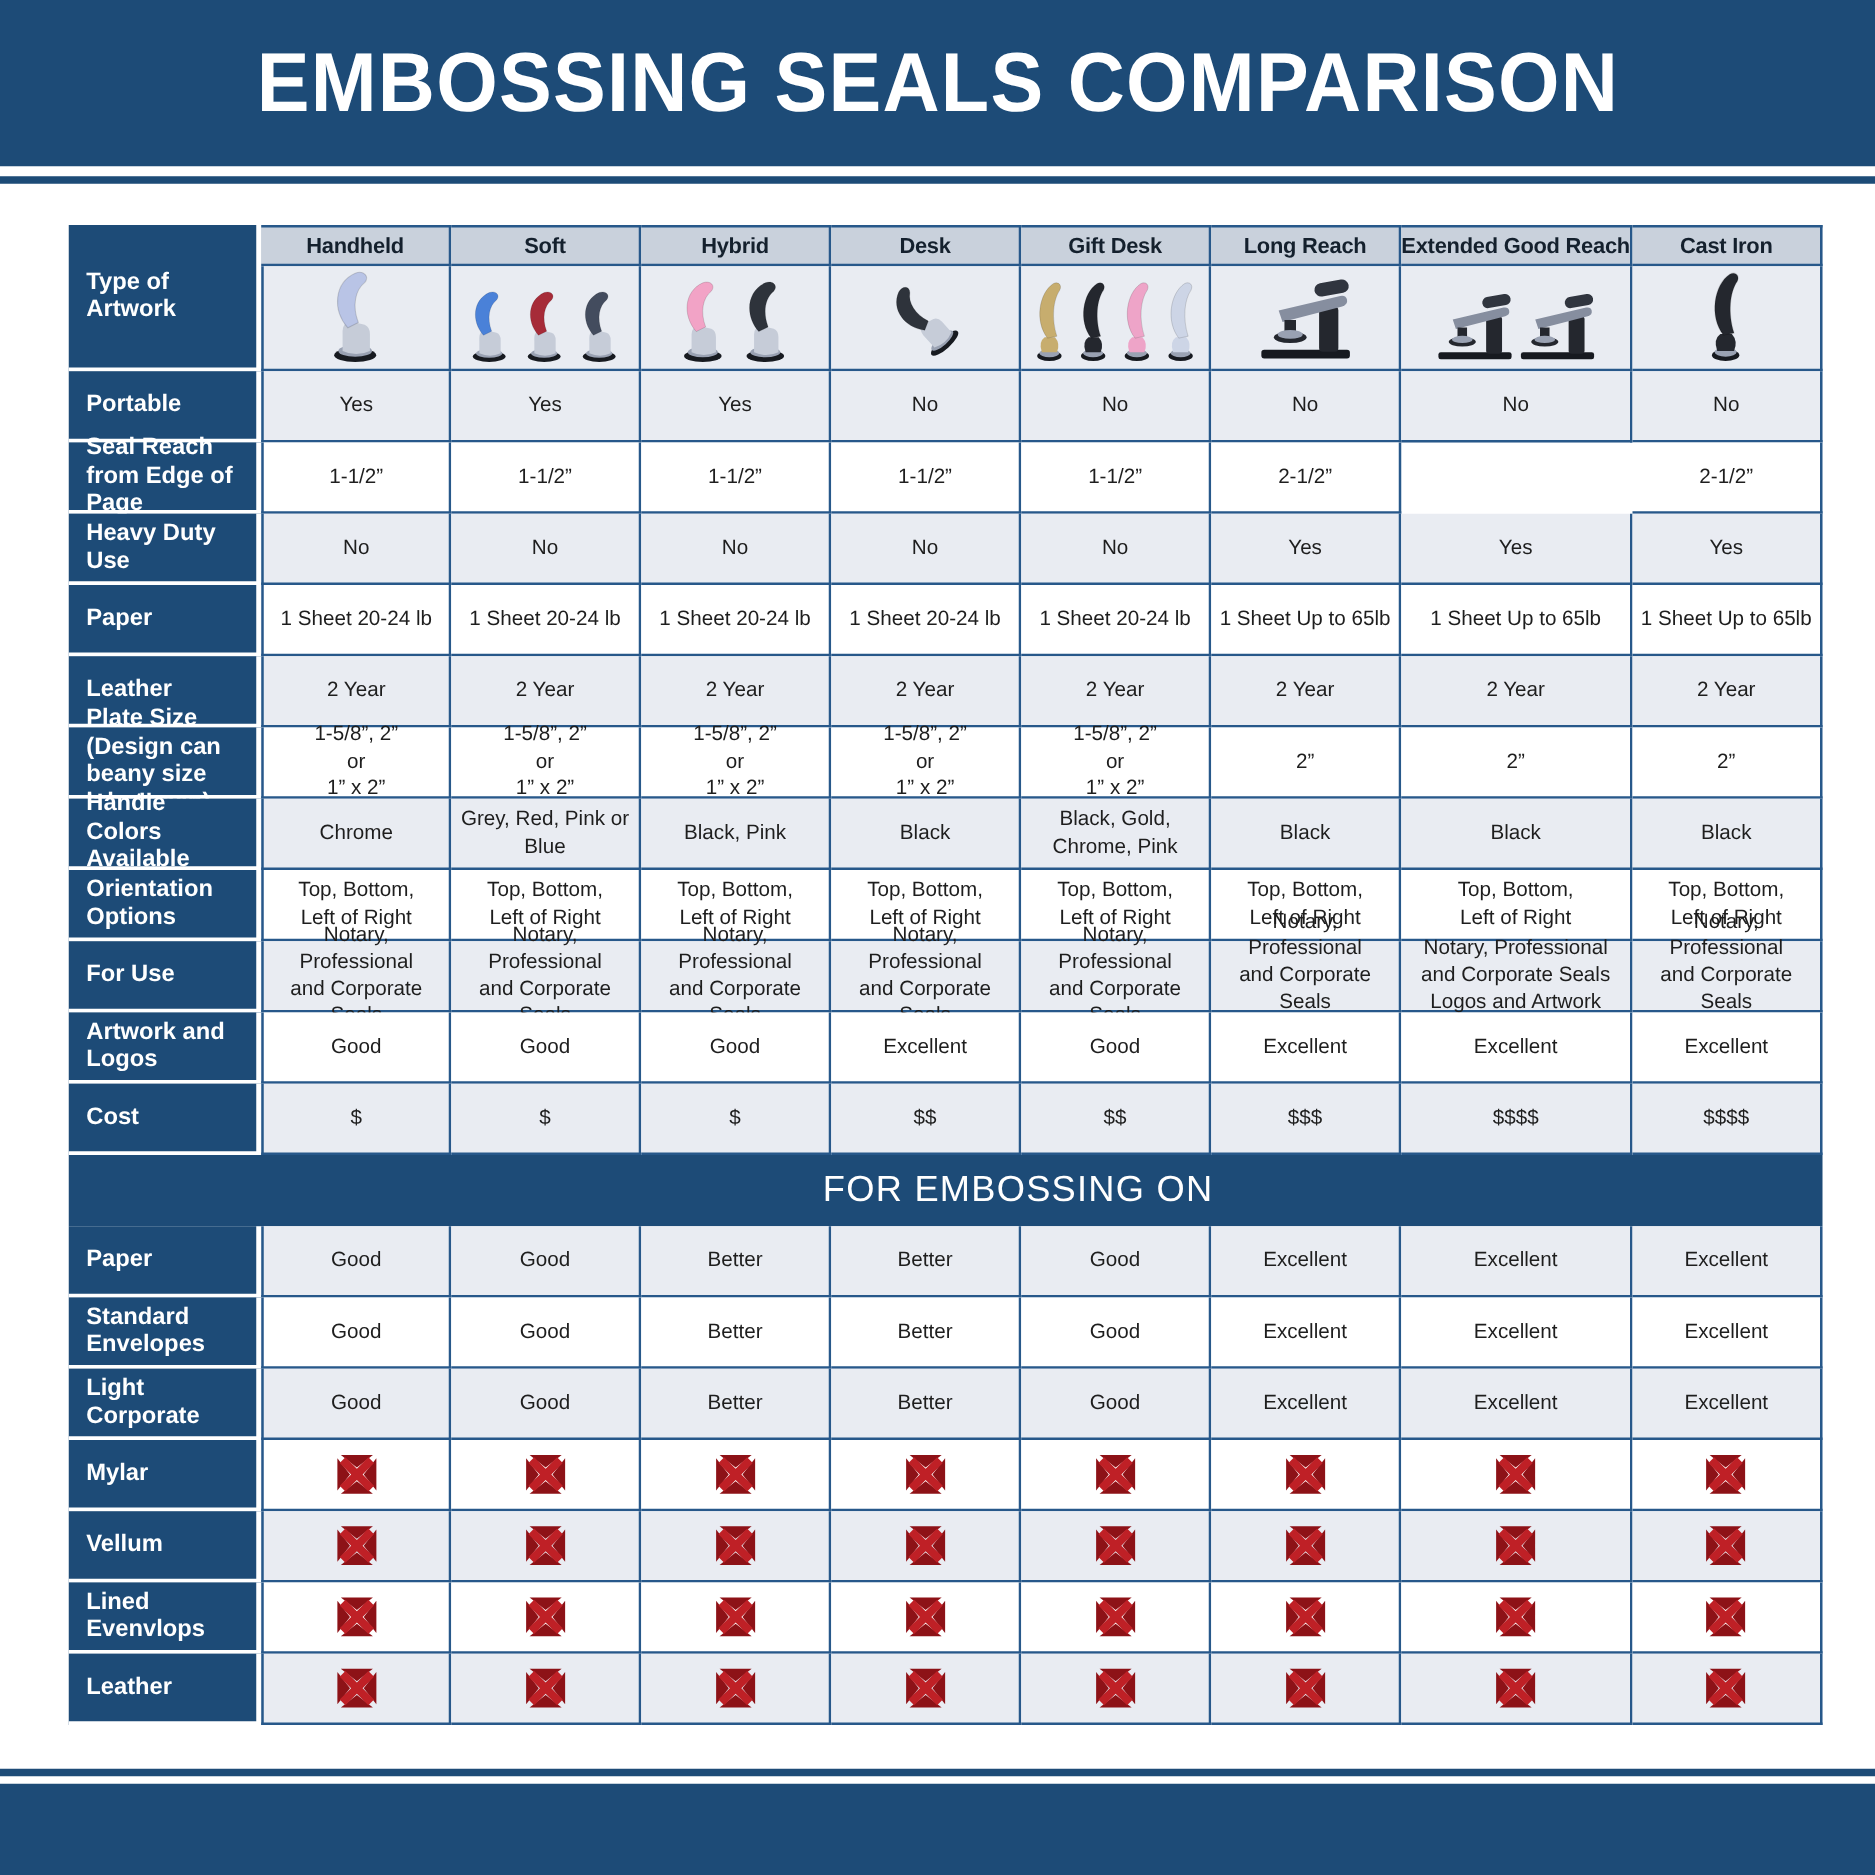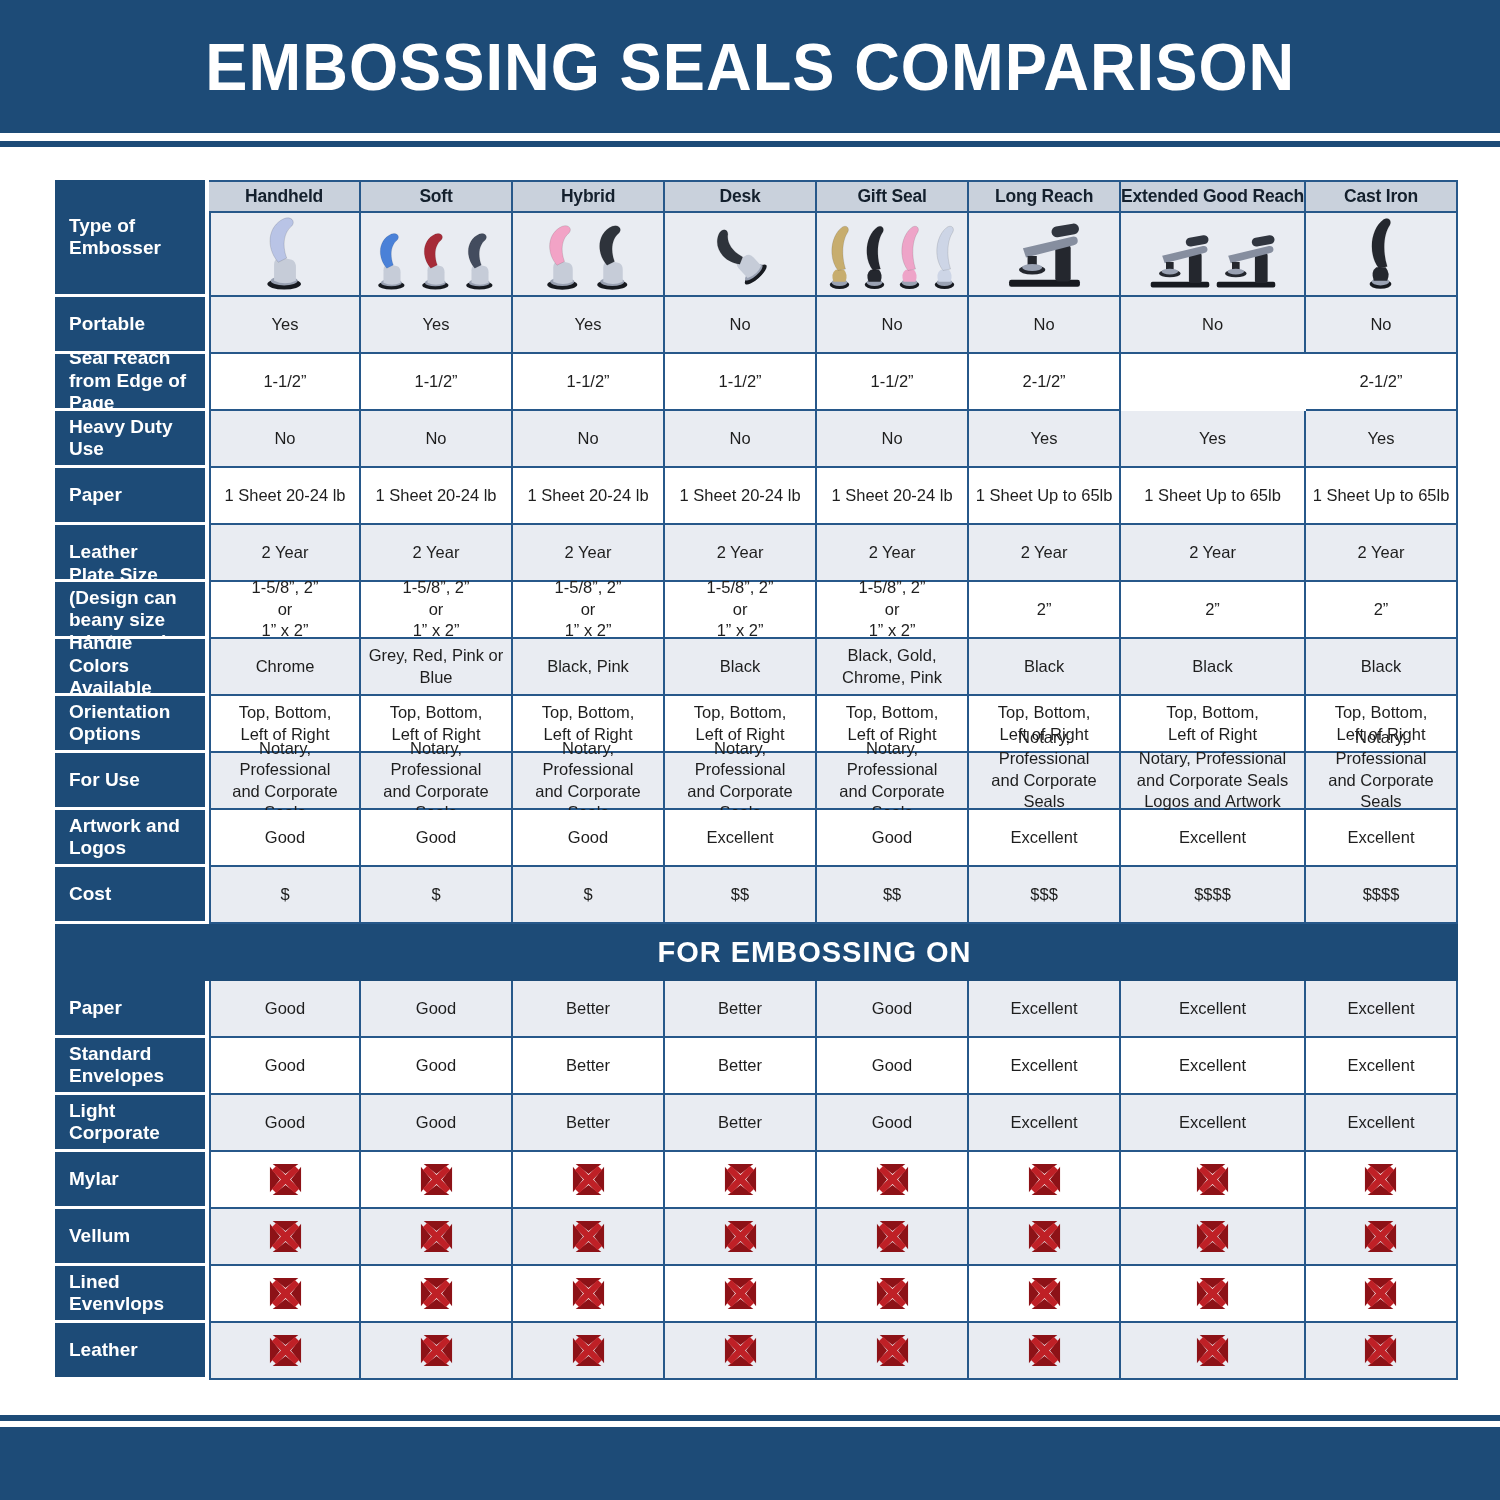--- a/index.html
+++ b/index.html
@@ -43,45 +43,45 @@
   .data-cell{
     display:flex;align-items:center;justify-content:center;text-align:center;
     font-size:16.5px;color:#1e1e1e;line-height:1.3;white-space:pre-line;
     padding:2px 5px;box-sizing:border-box;
     border-right:2px solid var(--border);border-bottom:2px solid var(--border);
     background:#ffffff;
   }
   .shade{background:var(--shade);}
   .first{border-left:2px solid var(--border);}
   .banner{
-    grid-column:1 / -1;background:var(--dark);color:#ffffff;font-weight:bold;
+    grid-column:1 / -1;background:var(--dark);color:#ffffff;font-weight:normal;
     font-size:29px;letter-spacing:1px;display:flex;align-items:center;justify-content:center;
     padding-left:116px;box-sizing:border-box;
   }
   .emb{display:block;}
   .desk-rot{transform:rotate(-42deg) translate(2px,-4px);transform-origin:center;}
   .x-wrap{display:flex;align-items:center;justify-content:center;}
   .bottom-rule{position:absolute;top:1415px;left:0;right:0;height:6px;background:var(--dark);}
   .footer-bar{position:absolute;top:1427px;left:0;right:0;bottom:0;background:var(--dark);}
 </style>
 </head>
 <body style="--dark: #1d4b77; --border: #27588a; --headfill: #c9d1dc; --shade: #e9ecf2;">
 
 <div class="title-bar">
   <span>EMBOSSING SEALS COMPARISON</span>
 </div>
 <div class="top-rule"></div>
 
 <div class="grid" id="grid">
-    <div class="left-head" style="grid-column:1;grid-row:1/3">Type of Embosser</div>
+    <div class="left-head" style="grid-column:1;grid-row:1/3">Type of Artwork</div>
     <div class="col-head" style="grid-column:2;grid-row:1">Handheld</div>
     <div class="col-head" style="grid-column:3;grid-row:1">Soft</div>
     <div class="col-head" style="grid-column:4;grid-row:1">Hybrid</div>
     <div class="col-head" style="grid-column:5;grid-row:1">Desk</div>
-    <div class="col-head" style="grid-column:6;grid-row:1">Gift Seal</div>
+    <div class="col-head" style="grid-column:6;grid-row:1">Gift Desk</div>
     <div class="col-head" style="grid-column:7;grid-row:1">Long Reach</div>
     <div class="col-head" style="grid-column:8;grid-row:1">Extended Good Reach</div>
     <div class="col-head" style="grid-column:9;grid-row:1">Cast Iron</div>
     <div class="img-cell first" style="grid-column:2;grid-row:2">
       <svg class="emb" viewBox="0 0 64 88" width="54" height="74">
   <ellipse cx="31" cy="81" rx="20" ry="6.5" fill="#171a20"></ellipse>
   <ellipse cx="31" cy="77" rx="16" ry="5.5" fill="#99a1b2"></ellipse>
   <path d="M19 77 L19 58 Q19 50 27 49 L40 52 Q45 54 45 61 L45 77 Q32 83 19 77 Z" fill="#c6ccd8"></path>
   <path d="M24 55 C9 38 11 12 31 3 C39 0 45 6 40 12 C31 19 28 34 34 50 Z" fill="#b9c4e6" stroke="rgba(0,0,0,0.15)" stroke-width="1"></path>
  </svg>

